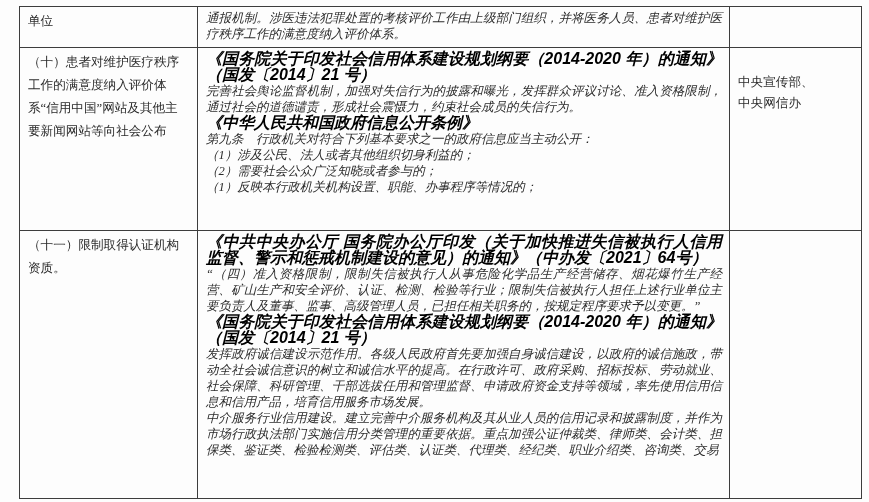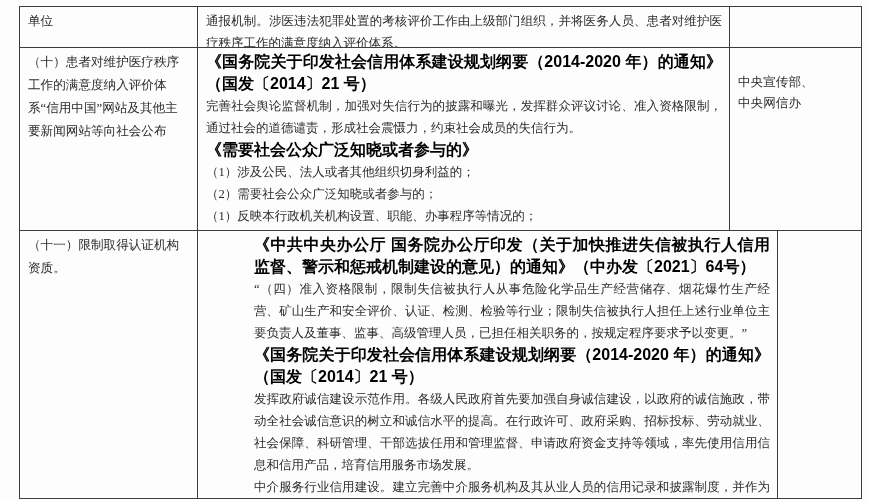--- a/index.html
+++ b/index.html
@@ -19,28 +19,28 @@
   .doc-table{
     position:absolute;left:19px;top:6px;width:843px;
     border:1.5px solid var(--border);
     border-bottom:none;
     box-sizing:border-box;
     background:var(--bg);
   }
   .row{display:flex;border-bottom:1.5px solid var(--border);box-sizing:border-box;overflow:hidden;}
   .row.r0{height:41px;}
   .row.r1{height:183px;}
-  .row.r2{height:268px;gap:48px;}
+  .row.r2{height:268px;}
   .cell{box-sizing:border-box;overflow:hidden;padding:3px 7px 0 8px;}
   .c1{width:178px;border-right:1.5px solid var(--border);line-height:23px;font-size:12.6px;}
   .c2{width:532px;border-right:1.5px solid var(--border);}
   .c3{flex:1;line-height:21px;font-size:12.6px;white-space:pre-line;}
   .para{
-    margin:0;line-height:22px;font-size:12.5px;
-    text-align:justify;text-justify:inter-ideograph;
+    margin:0;line-height:16px;font-size:12.5px;
+    text-align:justify;text-justify:inter-ideograph;font-style:italic;
   }
   .para.bold{
     font-weight:bold;color:var(--bold-text);
     font-family:"Liberation Sans","DejaVu Sans",sans-serif;
     font-size:16px;
   }
   .cell-text{display:block;}
 </style>
 </head>
 <body>
@@ -59,21 +59,22 @@
     </div>
   </div>
 
   <div class="row r1">
     <div class="cell c1">
       <span class="cell-text">（十）患者对维护医疗秩序工作的满意度纳入评价体系“信用中国”网站及其他主要新闻网站等向社会公布</span>
     </div>
     <div class="cell c2">
           <p class="para bold">《国务院关于印发社会信用体系建设规划纲要（2014-2020 年）的通知》（国发〔2014〕21 号）</p>
           <p class="para">完善社会舆论监督机制，加强对失信行为的披露和曝光，发挥群众评议讨论、准入资格限制，通过社会的道德谴责，形成社会震慑力，约束社会成员的失信行为。</p>
-          <p class="para bold">《需要社会公众广泛知晓或者参与的》</p>
+          <p class="para bold">《中华人民共和国政府信息公开条例》</p>
+          <p class="para">第九条　行政机关对符合下列基本要求之一的政府信息应当主动公开：</p>
           <p class="para">（1）涉及公民、法人或者其他组织切身利益的；</p>
           <p class="para">（2）需要社会公众广泛知晓或者参与的；</p>
           <p class="para">（1）反映本行政机关机构设置、职能、办事程序等情况的；</p>
         </div>
     <div class="cell c3">
       <span class="cell-text">中央宣传部、
 中央网信办</span>
     </div>
   </div>
 

